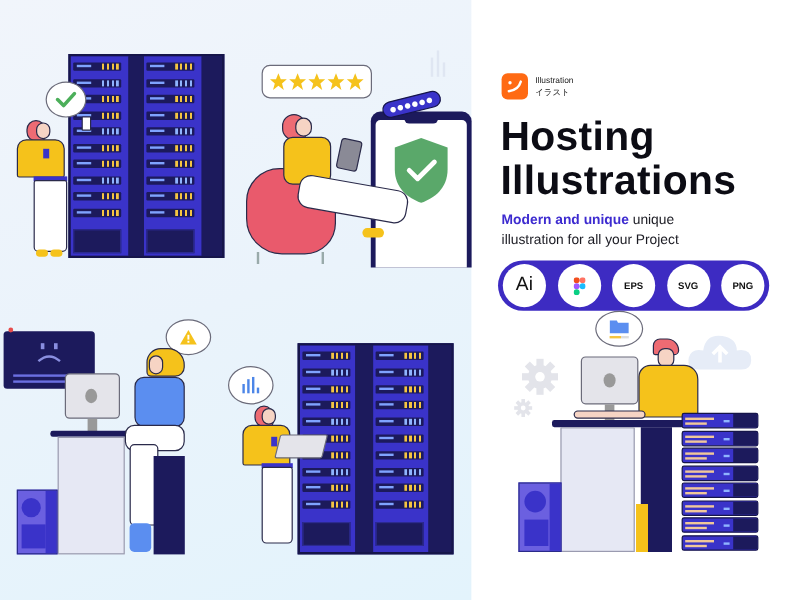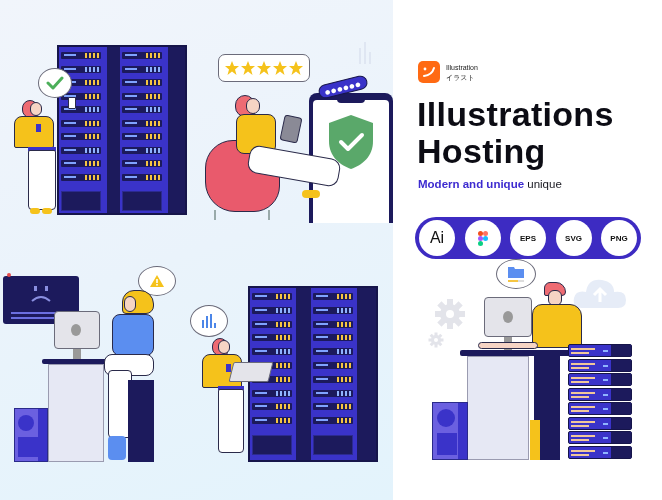--- a/index.html
+++ b/index.html
@@ -358,26 +358,27 @@
       <circle cx="3" cy="3" r="1.4" fill="#fff"></circle>
       <path d="M2 10 Q10 9 12 2" fill="none" stroke="#fff" stroke-width="2" stroke-linecap="round"></path>
     </svg>
 </div>
 <div class="brand-text">
   <div>Illustration</div>
   <div>イラスト</div>
 </div>
 
 <div class="title">
+  <div>Hosting</div>
   <div>Illustrations</div>
-  <div>Hosting</div>
 </div>
 
 <div class="subtitle">
   <div><span class="hl">Modern and unique</span><span> unique</span></div>
+  <div>illustration for all your Project</div>
 </div>
 
 <div class="formats">
   <div class="fmt ai">Ai</div>
   <div class="fmt">
     <svg width="10" height="15" viewBox="0 0 10 15">
         <rect x="0" y="0" width="5" height="5" rx="2.5" fill="#f24e1e"></rect>
         <rect x="5" y="0" width="5" height="5" rx="2.5" fill="#ff7262"></rect>
         <rect x="0" y="5" width="5" height="5" rx="2.5" fill="#a259ff"></rect>
         <circle cx="7.5" cy="7.5" r="2.5" fill="#1abcfe"></circle>

